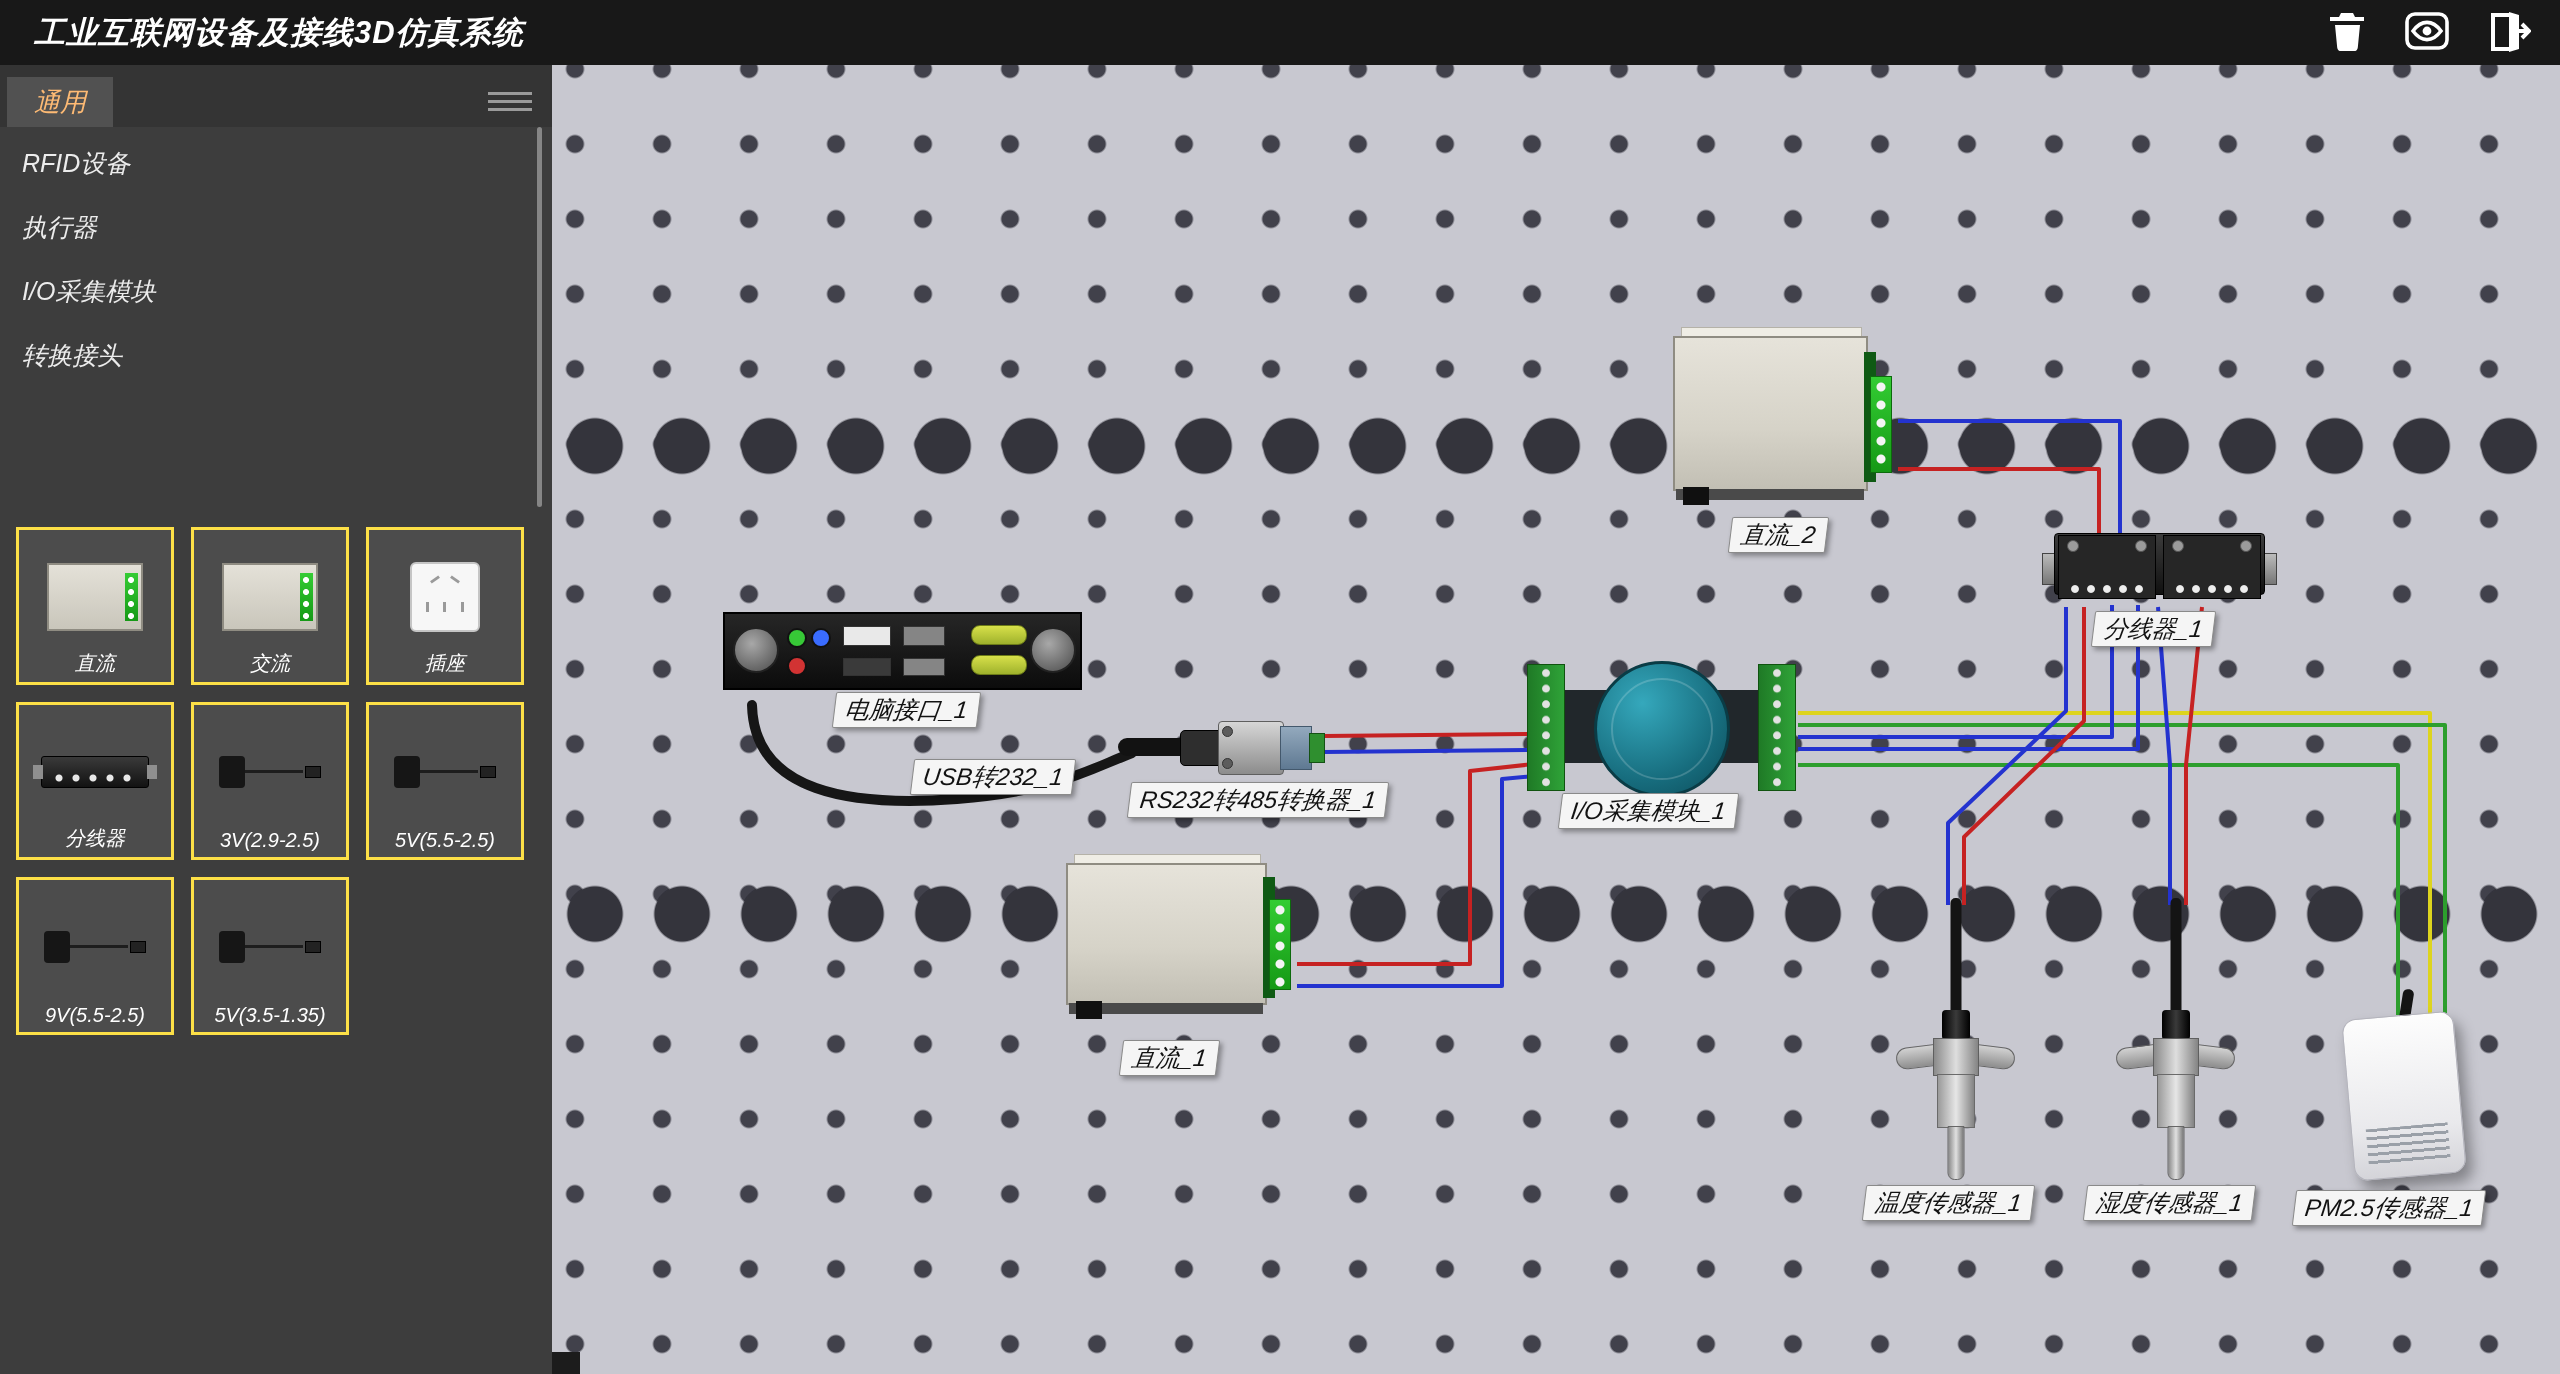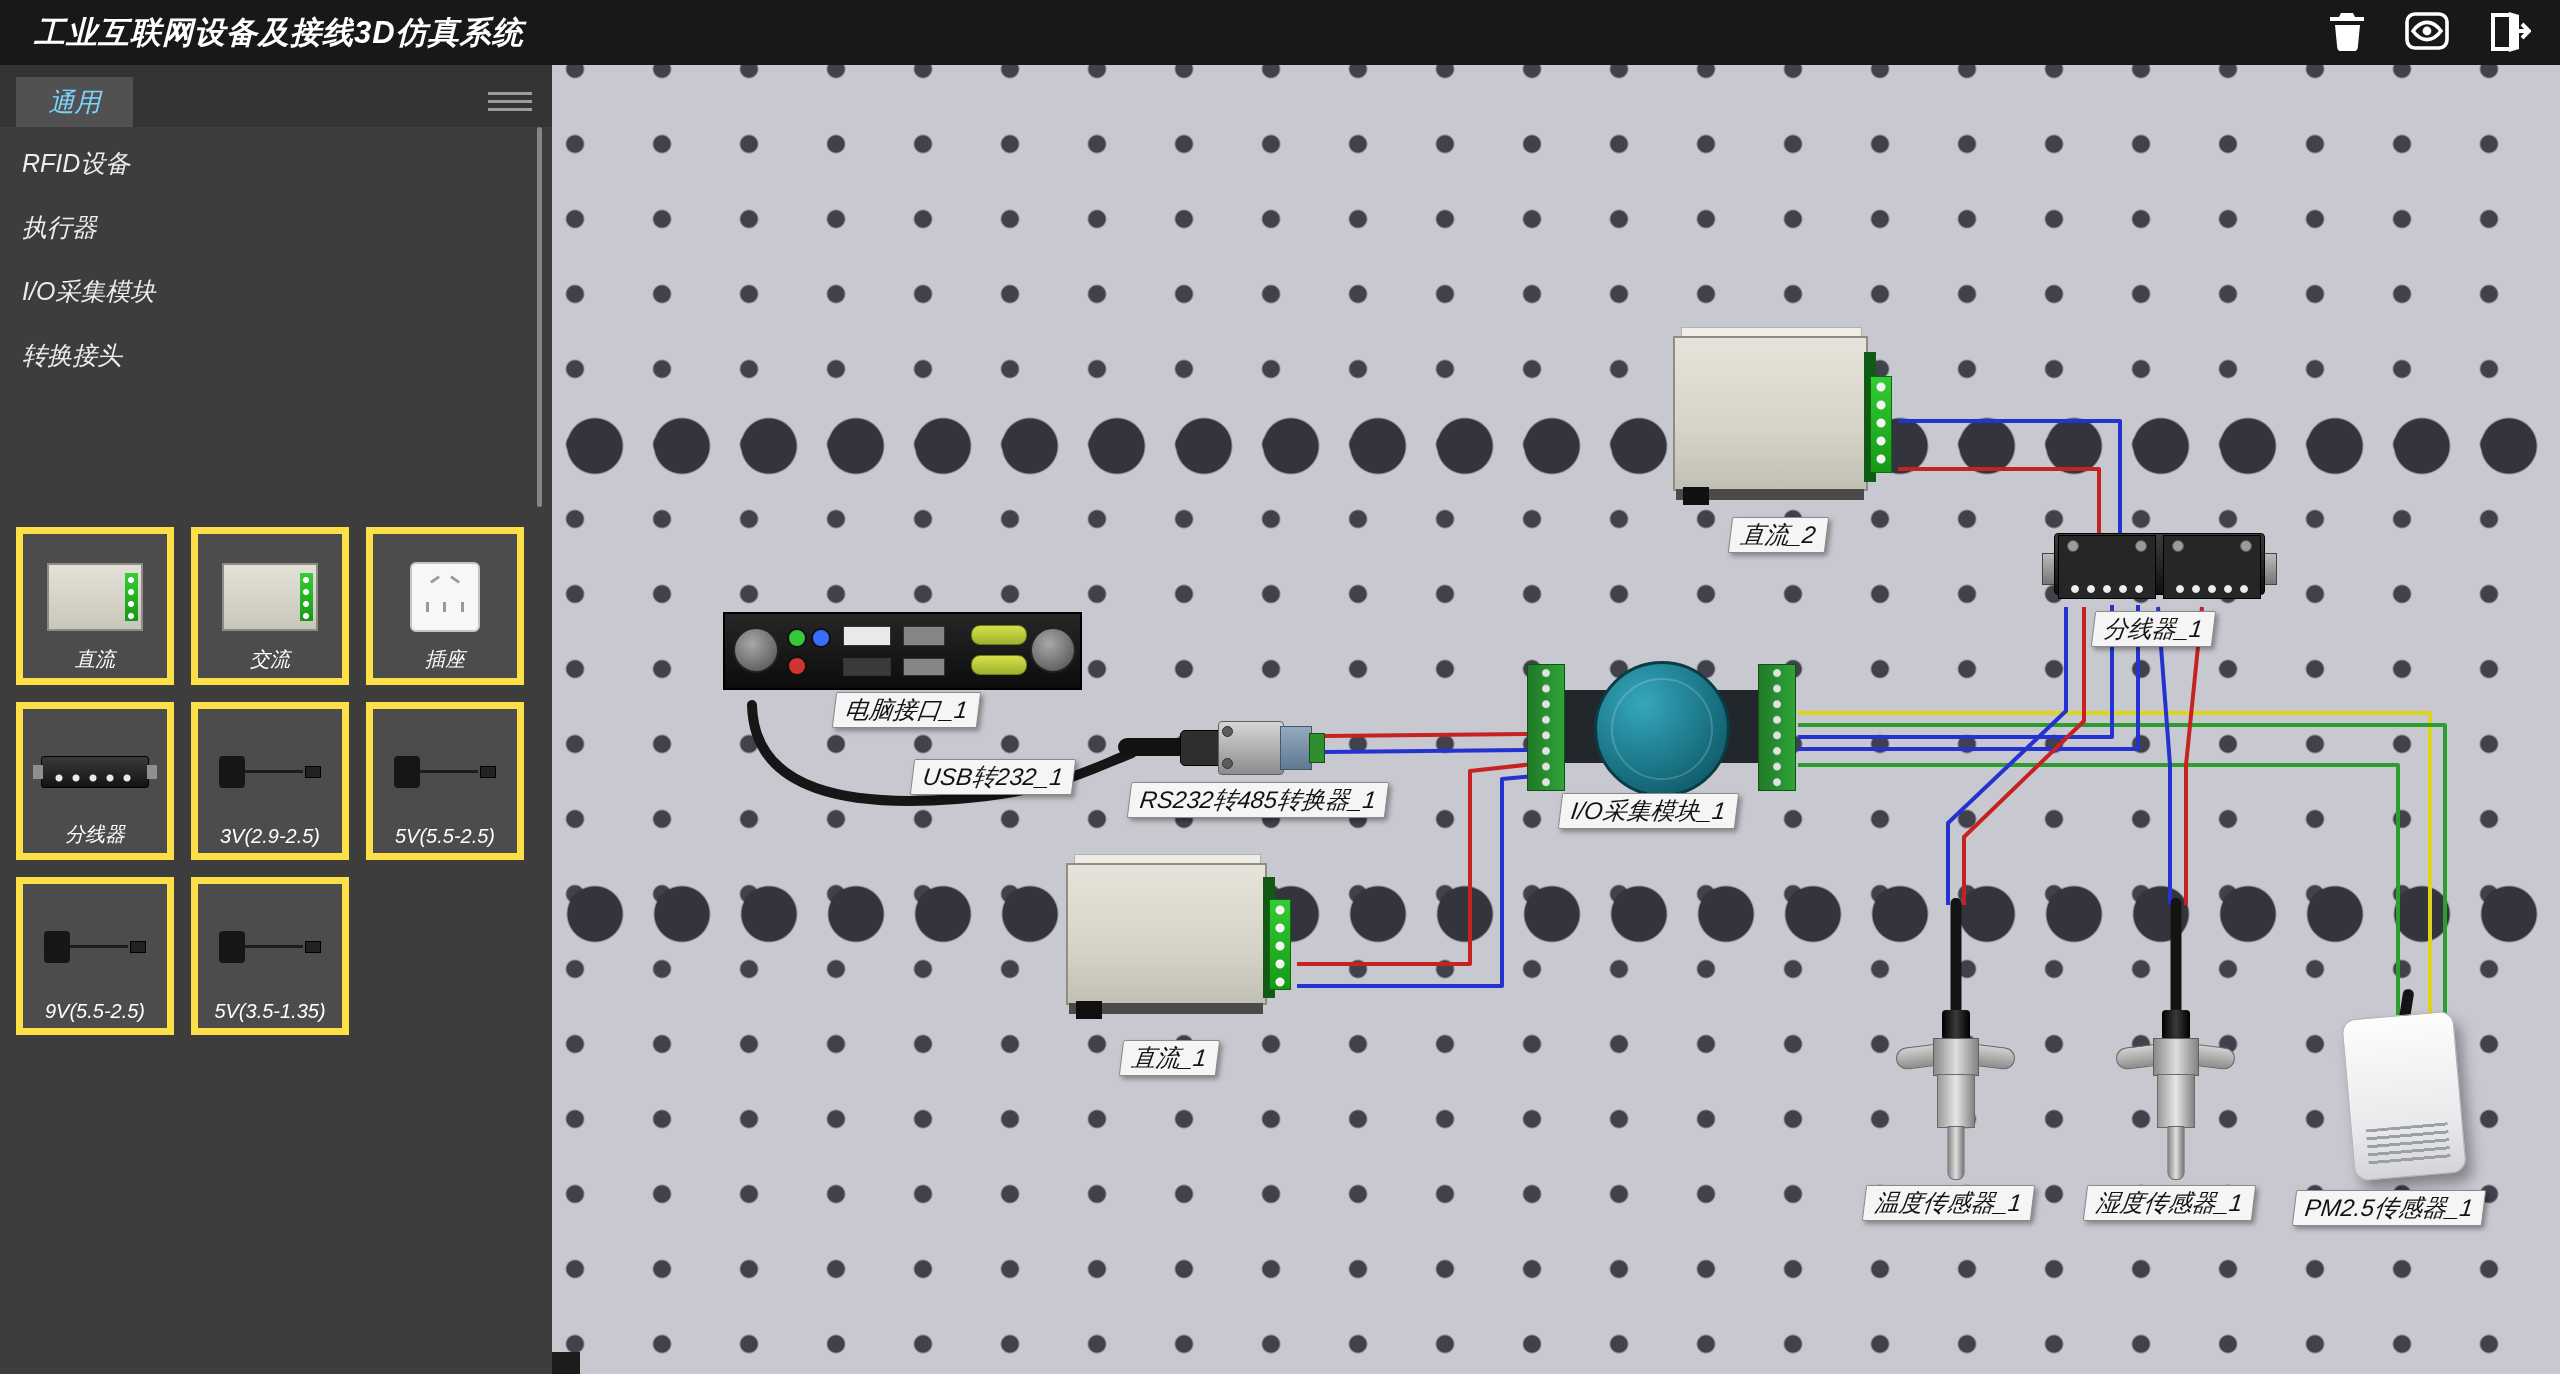--- a/index.html
+++ b/index.html
@@ -9,28 +9,28 @@
   
   .topbar{position:absolute;left:0;top:0;width:2560px;height:65px;background:#181818;z-index:50;display:flex;align-items:center;}
   .app-title{color:#fff;font-size:31px;font-weight:bold;margin-left:34px;letter-spacing:1px;}
   .topbar-actions{position:absolute;right:26px;top:6px;display:flex;gap:26px;}
   .icon-btn{width:54px;height:54px;display:flex;align-items:center;justify-content:center;cursor:pointer;}
   .icon-btn svg{width:48px;height:48px;}
 
   
   .sidebar{position:absolute;left:0;top:65px;width:552px;height:1309px;background:#3d3d3d;z-index:40;}
   .side-tabrow{position:absolute;left:0;top:0;width:100%;height:62px;background:#343434;}
-  .side-tab{position:absolute;left:16px;top:12px;width:117px;height:50px;background:#515151;color:#7dd3fc;font-size:26px;display:flex;align-items:center;justify-content:center;cursor:pointer;}
+  .side-tab{position:absolute;left:7px;top:12px;width:106px;height:50px;background:#515151;color:#fdba74;font-size:26px;display:flex;align-items:center;justify-content:center;cursor:pointer;}
   .hamburger{position:absolute;right:20px;top:22px;width:44px;height:24px;cursor:pointer;}
   .hamburger span{display:block;height:3px;background:#9a9a9a;margin:5px 0;}
   .side-menu{position:absolute;left:0;top:66px;width:100%;}
   .menu-item{height:64px;line-height:64px;padding-left:22px;color:#ececec;font-size:25px;cursor:pointer;}
   .side-scrollbar{position:absolute;left:537px;top:62px;width:5px;height:380px;background:#868686;border-radius:3px;}
   .cards{position:absolute;left:16px;top:462px;display:grid;grid-template-columns:repeat(3,158px);grid-auto-rows:158px;gap:17px;}
-  .card{position:relative;background:#4c4c4c;border:7px solid #fde047;cursor:pointer;}
+  .card{position:relative;background:#4c4c4c;border:3px solid #fde047;cursor:pointer;}
   .card-label{position:absolute;bottom:5px;left:0;width:100%;text-align:center;color:#fff;font-size:20px;}
   .thumb{position:absolute;left:50%;top:44%;transform:translate(-50%,-50%);}
   .th-psu{width:92px;height:64px;background:linear-gradient(180deg,#e4e1d8,#c9c6bb);border:2px solid #8f8c82;position:relative;}
   .th-psu .gstrip{position:absolute;right:3px;top:8px;bottom:8px;width:13px;background:linear-gradient(#35cc35,#169916);background-image:radial-gradient(circle at 6px 7px,#fff 2.6px,transparent 3.4px),linear-gradient(#35cc35,#169916);background-size:13px 12px,100% 100%;}
   .th-socket{width:66px;height:66px;background:#f7f7f7;border:2px solid #c5c5c5;border-radius:6px;position:relative;}
   .th-socket i{position:absolute;background:#9a9a9a;}
   .th-socket .s1{left:18px;top:14px;width:10px;height:3px;transform:rotate(-35deg);}
   .th-socket .s2{right:18px;top:14px;width:10px;height:3px;transform:rotate(35deg);}
   .th-socket .s3{left:14px;bottom:18px;width:3px;height:10px;}
   .th-socket .s4{left:31px;bottom:18px;width:3px;height:10px;}

